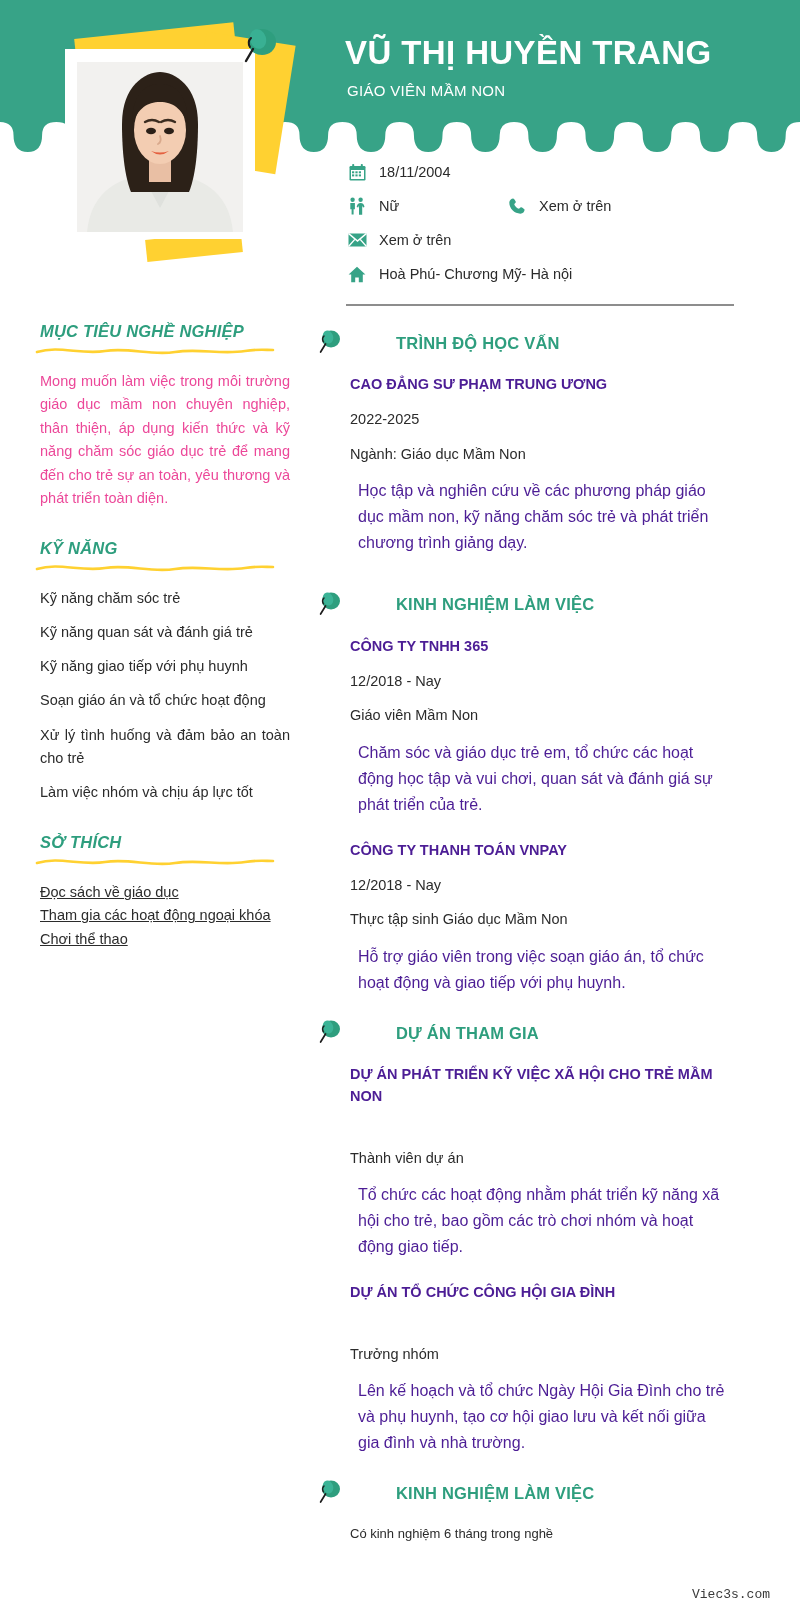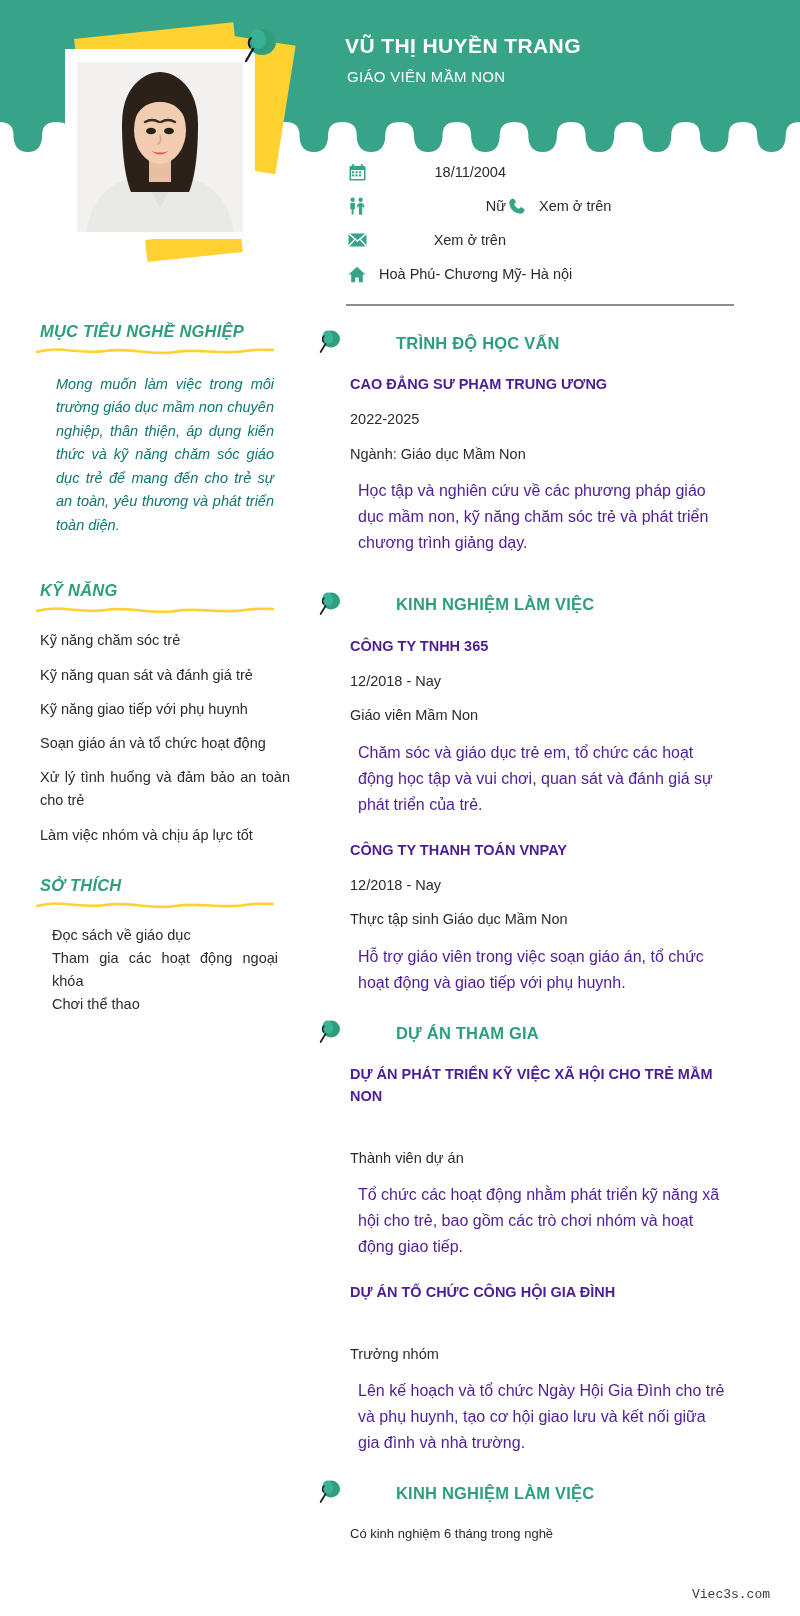--- a/index.html
+++ b/index.html
@@ -77,21 +77,21 @@
   }
   .pin-header svg { display:block; width:40px; height:46px; }
 
   .name-block {
     position: absolute;
     left: 345px; top: 34px;
     z-index: 5;
     color: #ffffff;
   }
   .name-title {
-    font-size: 21px;
+    font-size: 33px;
     font-weight: bold;
     letter-spacing: 0.4px;
     line-height: 1.15;
     margin: 0;
     white-space: nowrap;
   }
   .name-sub {
     font-size: 15px;
     font-weight: normal;
     letter-spacing: 0.3px;
@@ -107,21 +107,20 @@
     z-index: 6;
   }
   .contact-row {
     display: flex;
     align-items: center;
     height: 34px;
   }
   .contact-cell {
     display: flex;
     align-items: center;
-    justify-content: space-between;
   }
   .contact-cell.col1 { width: 160px; }
   .c-icon {
     width: 22px;
     min-width: 22px;
     height: 20px;
     margin-right: 11px;
     display: flex;
     align-items: center;
     justify-content: center;
@@ -155,33 +154,32 @@
     letter-spacing: 0.2px;
     margin: 0;
     padding-bottom: 2px;
     font-style: italic;
   }
   .squiggle { display:block; width: 240px; height: 12px; margin: 2px 0 13px -5px; }
   .obj-text {
     font-size: 14.5px;
     line-height: 1.62;
     text-align: justify;
-    margin: 16px;
-    color: #0f766e;
-    font-style: italic;
+    margin: 0;
+    color: #ec4899;
   }
   .skill-list { margin: 0; padding: 0; list-style: none; }
   .skill-list li {
     font-size: 14.5px;
     line-height: 1.6;
     text-align: justify;
     margin-bottom: 11px;
     color: #2b2b2b;
   }
-  .hobby-list { margin: 12px; padding: 0; list-style: none; }
+  .hobby-list { margin: 0; padding: 0; list-style: none; text-decoration: underline; }
   .hobby-list li {
     font-size: 14.5px;
     line-height: 1.6;
     text-align: justify;
     color: #2b2b2b;
   }
   .gap-28 { height: 28px; }
   .gap-18 { height: 18px; }
 
   

